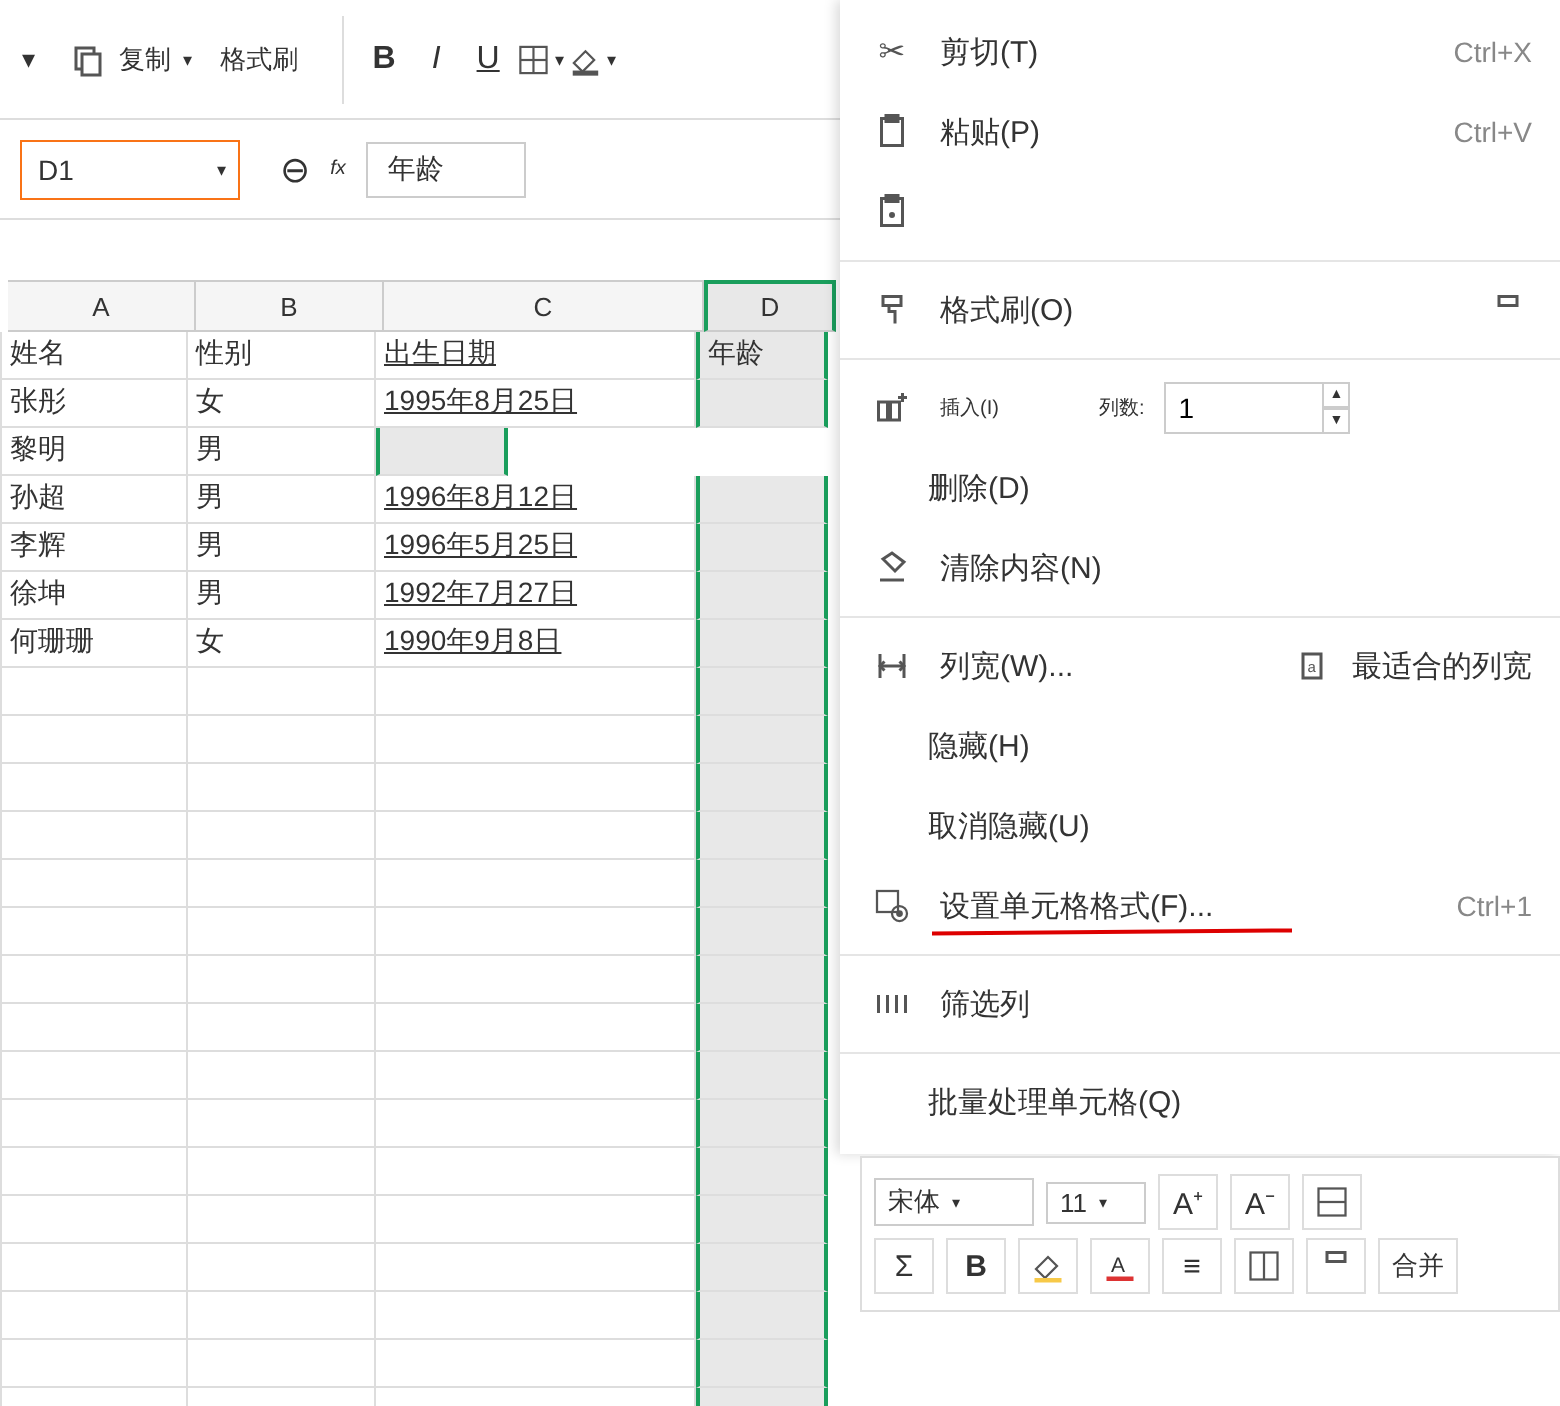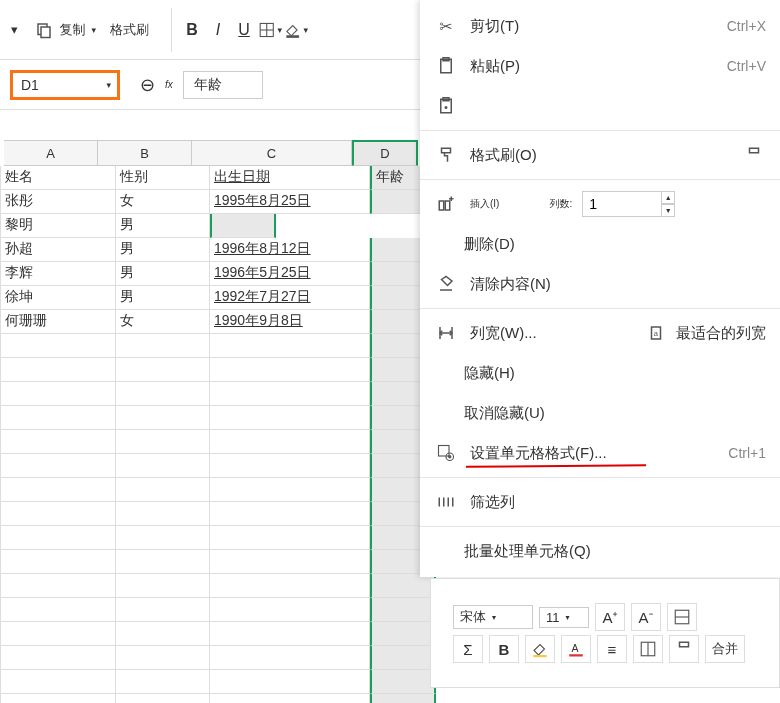--- a/index.html
+++ b/index.html
@@ -8,40 +8,40 @@
 
 .top-toolbar { height: 60px; display: flex; align-items: center; padding: 0 5px; border-bottom: 1px solid #ddd; }
 .tb-group { display: flex; align-items: center; gap: 2px; margin-right: 8px; }
 .tb-btn { display: flex; align-items: center; gap: 4px; padding: 4px 6px; cursor: pointer; font-size: 13px; }
 .tb-drop { font-size: 9px; margin-left: 2px; }
 .divider-v { width: 1px; height: 44px; background: #ddd; margin: 0 8px; }
 .fmt-icon { width: 24px; height: 24px; display: flex; align-items: center; justify-content: center; font-size: 16px; }
 
 
 .formula-bar { height: 50px; display: flex; align-items: center; padding: 0 10px; border-bottom: 1px solid #ddd; }
-.name-box { width: 110px; height: 30px; border: 3px solid #f97316; display: flex; align-items: center; padding: 0 8px; margin-right: 20px; position: relative; }
+.name-box { width: 110px; height: 30px; border: 1px solid #f97316; display: flex; align-items: center; padding: 0 8px; margin-right: 20px; position: relative; }
 .name-box-drop { position: absolute; right: 6px; font-size: 9px; }
 .fx-area { display: flex; align-items: center; gap: 10px; }
 .fx-label { font-style: italic; font-size: 10px; }
 .cell-content { border: 1px solid #ccc; padding: 4px 10px; min-width: 80px; }
 
 
 .grid { position: absolute; top: 140px; left: 0; }
 .col-headers { display: flex; height: 26px; }
 .row-header-spacer { width: 4px; }
 .col-h { border: 1px solid #ccc; border-left: none; display: flex; align-items: center; justify-content: center; background: #f5f5f5; font-size: 13px; }
 .col-h:first-of-type { border-left: 1px solid #ccc; }
 .col-A { width: 94px; }
 .col-B { width: 94px; }
 .col-C { width: 160px; }
 .col-D { width: 66px; background: #e8e8e8; border-left: 2px solid #1a9e5c; border-right: 2px solid #1a9e5c; border-top: 2px solid #1a9e5c; }
 .rows { }
 .row { display: flex; height: 24px; }
 .cell { border: 1px solid #ddd; border-top: none; border-left: none; padding: 2px 4px; font-size: 14px; overflow: hidden; white-space: nowrap; }
-.cell-A { width: 116px; border-left: 1px solid #ddd; }
+.cell-A { width: 94px; border-left: 1px solid #ddd; }
 .cell-B { width: 94px; }
 .cell-C { width: 160px; text-decoration: underline; }
 .cell-D { width: 66px; background: #e8e8e8; border-left: 2px solid #1a9e5c; border-right: 2px solid #1a9e5c; }
 .row-last .cell-D { border-bottom: 2px solid #1a9e5c; }
 
 
 .ctx-menu { position: absolute; left: 420px; top: 0; width: 360px; background: #fff; box-shadow: -2px 0 6px rgba(0,0,0,0.15); padding: 6px 0; }
 .ctx-item { display: flex; align-items: center; height: 40px; padding: 0 14px; cursor: pointer; font-size: 15px; position: relative; }
 .ctx-icon { width: 24px; height: 20px; display: flex; align-items: center; justify-content: center; margin-right: 12px; font-size: 16px; color: #555; }
 .ctx-label { flex: 1; }
@@ -50,21 +50,21 @@
 .ctx-item-sub { padding-left: 44px; }
 .ctx-inline { display: flex; align-items: center; height: 40px; padding: 0 14px; }
 .ctx-inline-label { margin-right: 10px; font-size: 10px; }
 .ctx-input { width: 80px; height: 26px; border: 1px solid #ccc; padding: 0 6px; font-size: 14px; }
 .ctx-spinner { width: 14px; display: flex; flex-direction: column; margin-left: -1px; }
 .ctx-spin-btn { height: 13px; border: 1px solid #ccc; font-size: 7px; display: flex; align-items: center; justify-content: center; cursor: pointer; }
 
 .underline-red { position: absolute; left: 466px; top: 465px; width: 180px; height: 2px; background: #d00; transform: rotate(-0.5deg); z-index: 5; }
 
 
-.mini-tb { position: absolute; left: 430px; top: 578px; width: 350px; background: #fff; border: 1px solid #ddd; padding: 22px; }
+.mini-tb { position: absolute; left: 430px; top: 578px; width: 350px; background: #fff; border: 1px solid #ddd; padding: 6px; }
 .mini-row { display: flex; align-items: center; gap: 6px; height: 32px; }
 .mini-sel { border: 1px solid #ccc; padding: 2px 6px; font-size: 13px; display: flex; align-items: center; }
 .mini-drop { font-size: 8px; margin-left: 6px; }
 .mini-btn { width: 30px; height: 28px; display: flex; align-items: center; justify-content: center; border: 1px solid #ddd; font-size: 15px; cursor: pointer; }
 
 svg { width: 18px; height: 18px; }
 </style>
 </head>
 <body>
 

